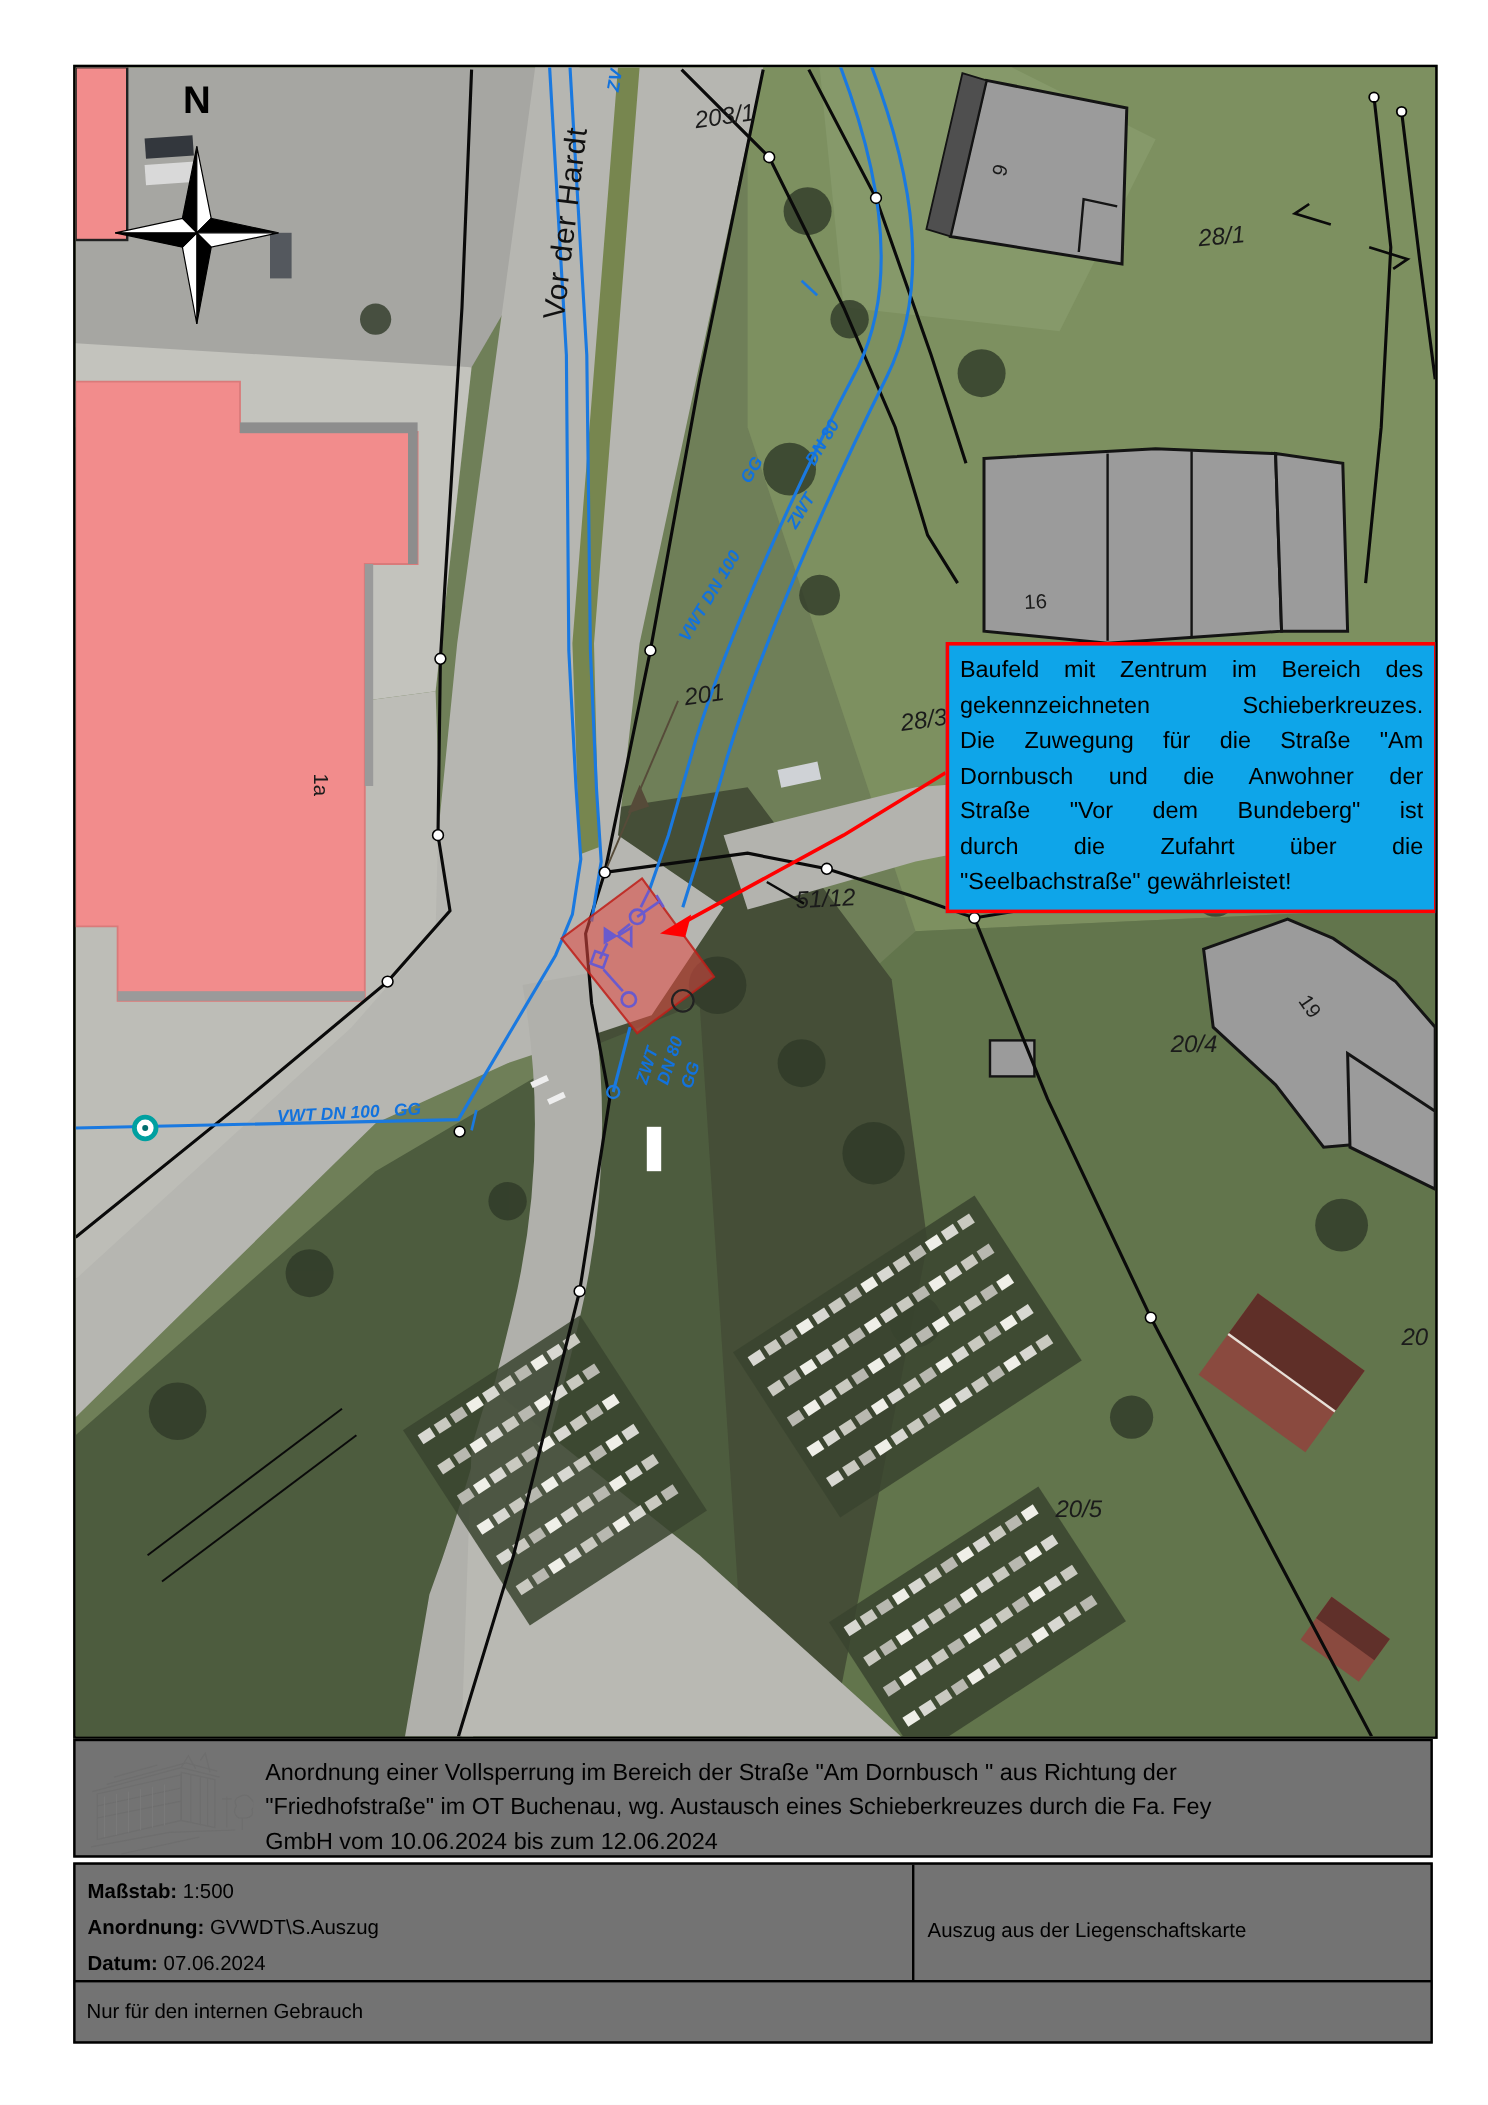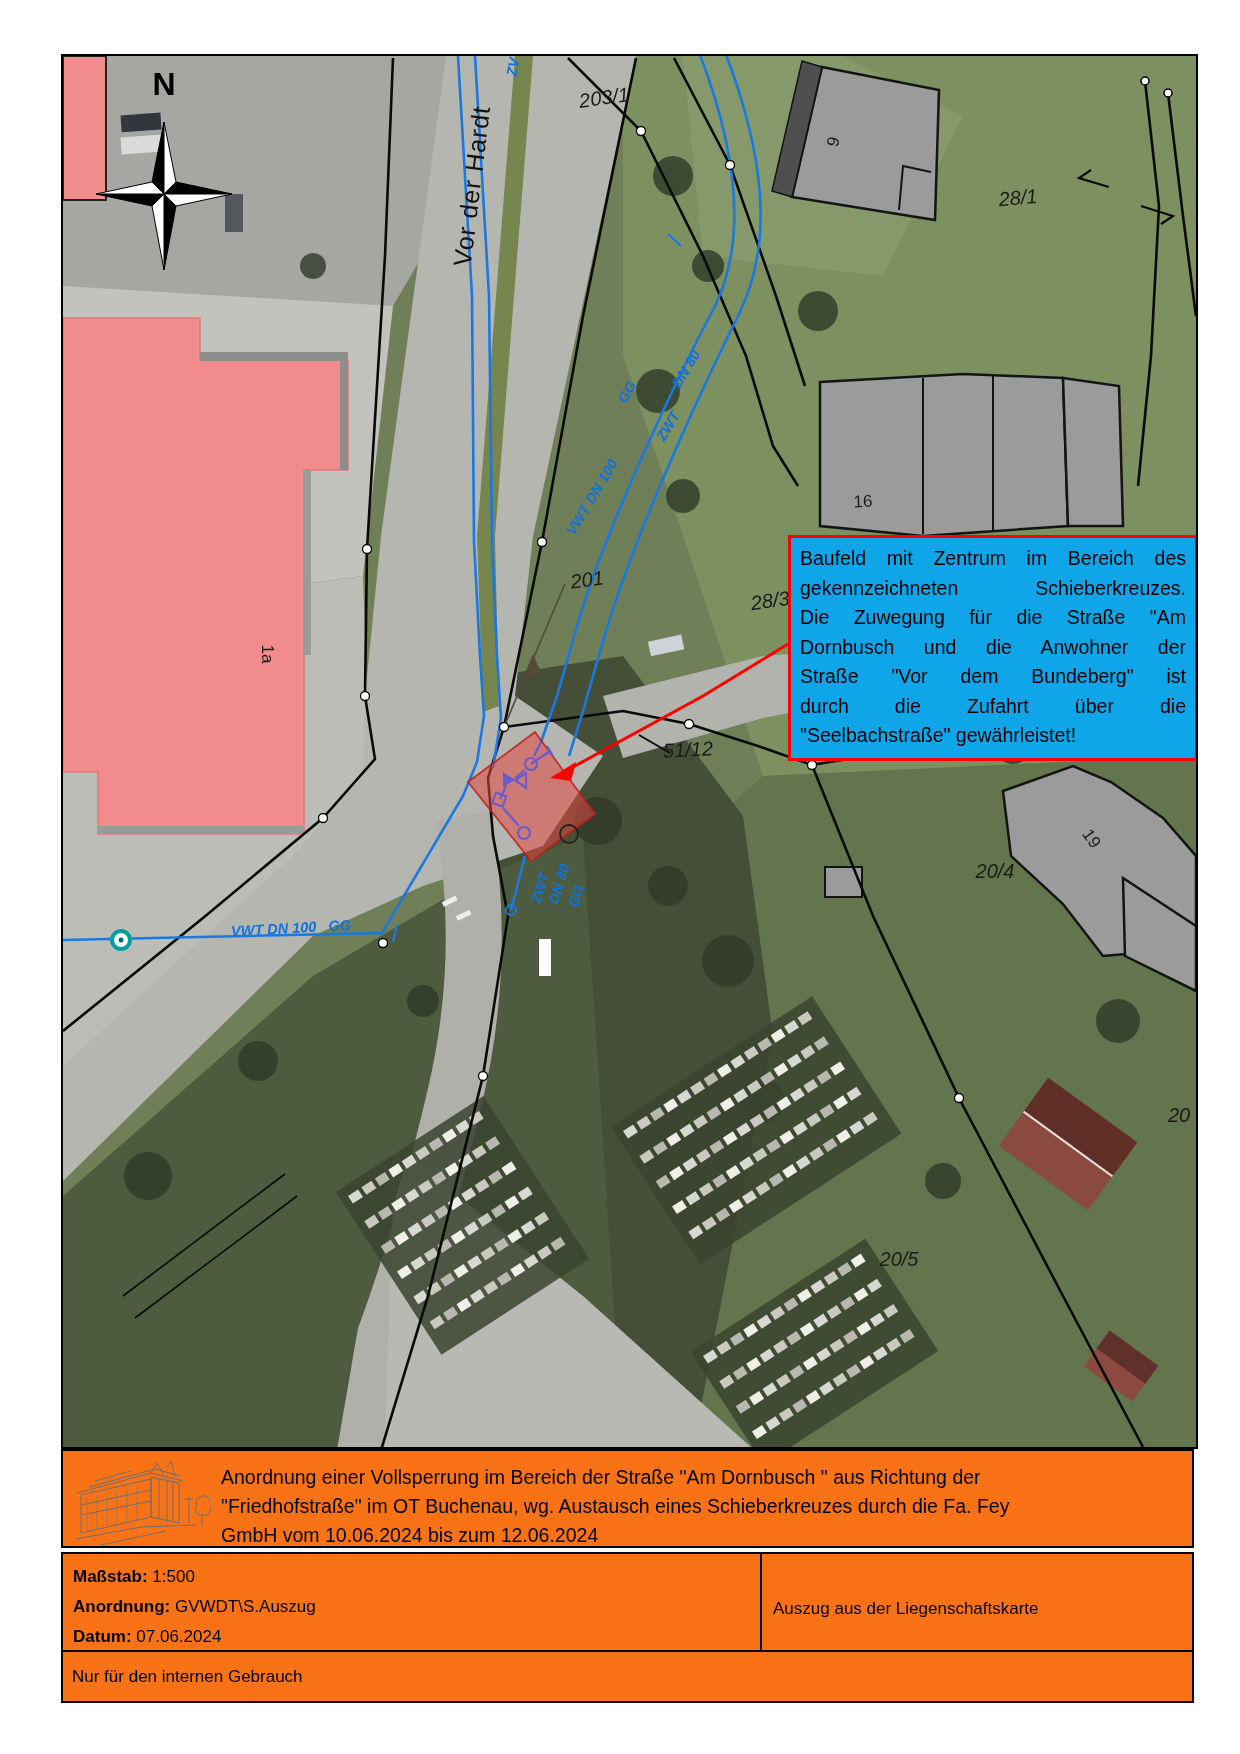--- a/index.html
+++ b/index.html
@@ -13,21 +13,21 @@
   .lbl-parcel{font-style:italic;font-size:20px;}
   .lbl-house{font-size:17px;}
   .lbl-street{font-size:25px;letter-spacing:1px;color:#111;}
   .lbl-pipe{font-style:italic;font-size:14.5px;color:#1272dd;font-weight:bold;}
   .north-n{position:absolute;left:101px;top:28px;transform:translate(-50%,-50%);
            font-size:32px;font-weight:bold;color:#000;}
   .annot{position:absolute;left:725px;top:479px;width:410px;box-sizing:border-box;
          background:#0ea5e9;border:3px solid #f00;padding:6px 9px 7px 9px;}
   .ab-line{font-size:19.5px;line-height:29.5px;color:#000;text-align:justify;text-align-last:justify;}
   .ab-line.last{text-align-last:left;}
-  .footbox{position:absolute;left:61px;box-sizing:border-box;border:2px solid #000;background:#f97316;}
+  .footbox{position:absolute;left:61px;box-sizing:border-box;border:2px solid #000;background:#737373;}
   .title-lines{position:absolute;left:158px;top:12px;width:975px;font-size:19.5px;line-height:29px;color:#000;}
   .meta-left{position:absolute;left:10px;top:8px;font-size:17px;line-height:30px;color:#000;}
   .meta-left b{font-weight:bold;}
   .meta-right{position:absolute;left:710px;top:4px;height:100%;display:flex;align-items:center;
               font-size:17px;color:#000;}
   .meta-div{position:absolute;left:697px;top:0;height:100%;border-left:2px solid #000;}
   .note-text{position:absolute;left:9px;top:50%;transform:translateY(-50%);font-size:17px;color:#000;}
 </style>
 </head>
 <body>

